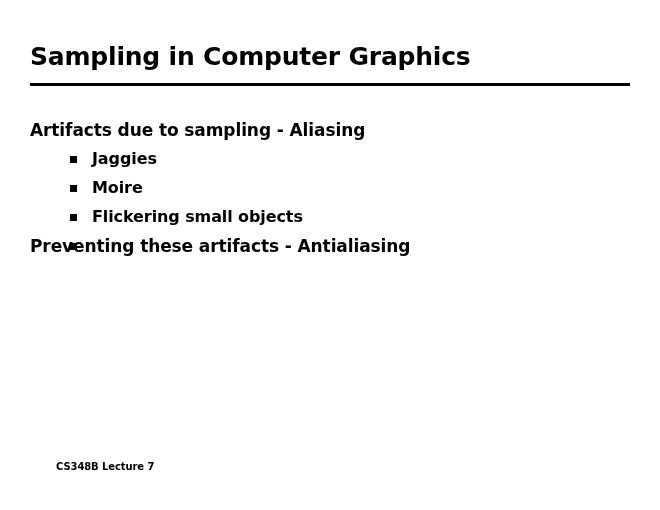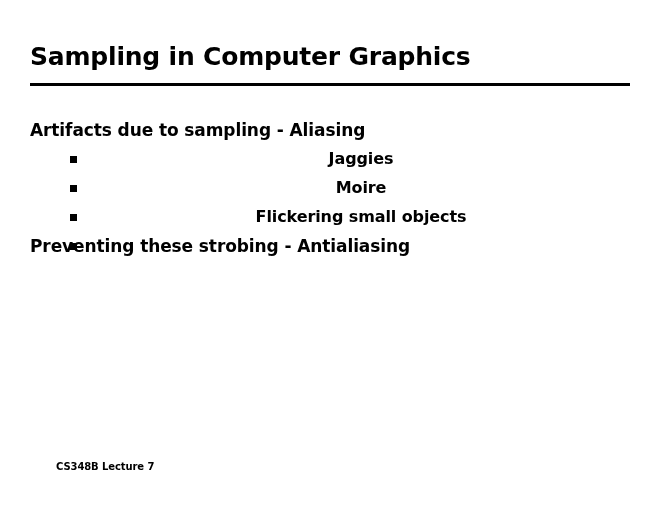--- a/index.html
+++ b/index.html
@@ -48,21 +48,20 @@
     font-size: 17px;
     font-weight: bold;
     letter-spacing: -0.1px;
     margin: 0 0 9px 0;
     white-space: nowrap;
   }
   .level2-list {
     list-style: none;
     margin: 0 0 6px 0;
     padding: 0;
-    text-align: center;
   }
   .level2 {
     position: relative;
     font-size: 16px;
     font-weight: bold;
     letter-spacing: -0.1px;
     margin: 0 0 10px 0;
     padding-left: 62px;
     white-space: nowrap;
   }
@@ -118,19 +117,19 @@
         <span>Flickering small objects</span>
       </li>
       <li class="level2">
         <span class="bullet-square"></span>
       </li>
       <li class="level2">
         <span class="bullet-square"></span>
       </li>
     </ul>
 
-    <div class="level1">Preventing these strobing  - Antialiasing</div>
+    <div class="level1">Preventing these artifacts  - Antialiasing</div>
 
   </div>
 
   <div class="footer-left">CS348B Lecture 7</div>
 
 </div>
 
 </body></html>

